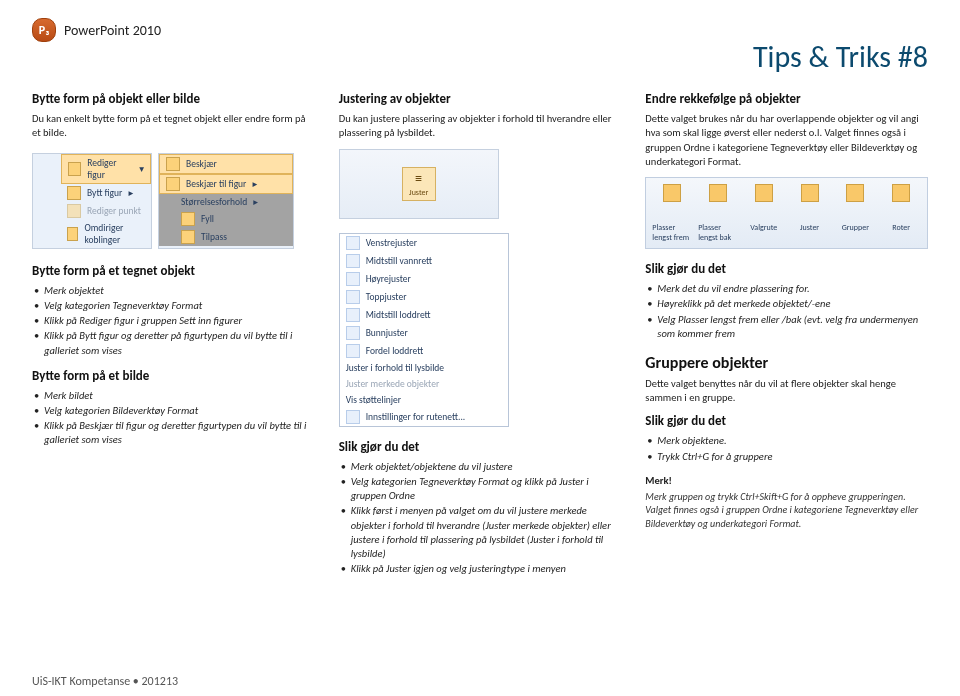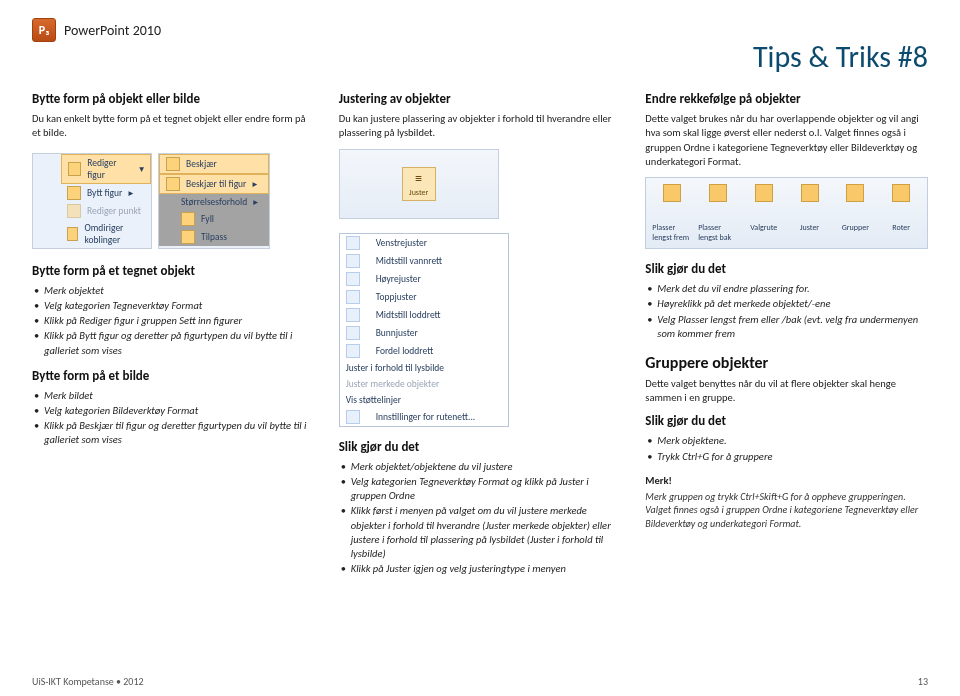--- a/index.html
+++ b/index.html
@@ -7,46 +7,46 @@
     width: 960px;
     height: 696px;
     font-family: "Segoe UI", Calibri, Arial, sans-serif;
     font-size: 10.5px;
     color: #333;
     background: #fff;
     position: relative;
     padding: 18px 32px 0 32px;
   }
   .header { display: flex; align-items: center; gap: 8px; margin-bottom: 6px; }
-  .app-icon { width: 24px; height: 24px; background: linear-gradient(#d76a2e,#b84a14); border-radius: 3px; color: #fff; font-weight: bold; font-size: 12px; display:flex; align-items:center; justify-content:center; border:1px solid #a0400c;}
+  .app-icon { width: 24px; height: 24px; background: linear-gradient(#d76a2e,#b84a14); border-radius: 10px; color: #fff; font-weight: bold; font-size: 12px; display:flex; align-items:center; justify-content:center; border:1px solid #a0400c;}
   .app-name { font-size: 14px; color: #222; }
   .page-title { font-size: 30px; font-weight: 300; text-align: right; margin-top: -10px; margin-bottom: 16px; color: #0c4a6e; font-family: Calibri, sans-serif;}
   .columns { display: flex; gap: 24px; }
   .col { flex: 1 1 0; min-width: 0; }
   h2 { font-size: 13px; font-weight: 600; color: #111; margin-bottom: 5px; line-height: 1.25;}
   h2.big { font-size: 16px; font-weight: 600; margin-top: 12px; margin-bottom: 4px;}
   p { font-size: 10.5px; line-height: 1.35; margin-bottom: 8px; color: #222;}
   p.note { font-style: italic; font-size: 10px; color: #333;}
   p.strong { font-weight: 600; margin-bottom: 2px;}
   ul { list-style: none; padding-left: 2px; margin-bottom: 10px;}
   ul li { font-size: 10.5px; line-height: 1.35; padding-left: 10px; position: relative; font-style: italic; color: #222; margin-bottom: 1px;}
   ul li::before { content: "•"; position: absolute; left: 0; top: 0; font-style: normal;}
   .sshot { border: 1px solid #c5d0df; background: #eaf1fa; margin: 4px 0 14px 0; font-size: 9.5px; color: #2a4060;}
   .sshot .row { display:flex; align-items:center; gap:6px; padding:2px 6px; }
   .sshot .row.sel { background:#ffe1a8; border:1px solid #e0b35a;}
   .sshot .row.sub { padding-left: 22px; background:#a3a3a3;}
   .tiny-icon { width:14px; height:14px; background:#fcd27a; border:1px solid #caa24d; display:inline-block;}
   .ribbon { display:flex; gap:2px; padding:4px; background:linear-gradient(#f4f7fb,#e3ebf5); border:1px solid #c1cee0; margin-bottom:12px;}
   .ribbon .btn { flex:1; display:flex; flex-direction:column; align-items:center; gap:20px; font-size:8px; color:#2a4060; padding:2px;}
   .ribbon .btn .ic { width:18px; height:18px; background:#f9c869; border:1px solid #cda044;}
-  .footer { position:absolute; bottom:8px; left:32px; right:32px; display:flex; justify-content:space-between; font-size:10px; color:#555;}
+  .footer { position:absolute; bottom:8px; left:32px; right:32px; display:flex; justify-content:flex-start; font-size:12px; color:#555;}
   .img-ph { width: 160px; height: 70px; border:1px solid #c5d0df; background:linear-gradient(#f3f6fb,#e6edf6); display:flex; align-items:center; justify-content:center; margin-bottom:14px;}
   .img-ph .btn-align { width:34px; height:34px; background:#fbe6b8; border:1px solid #d6b162; display:flex; flex-direction:column; align-items:center; justify-content:center; font-size:8px; color:#6a4a10;}
   .menu { border:1px solid #b8c5d8; background:#f2f6fb; width: 170px; margin:4px 0 12px 0;}
-  .menu .mrow { display:flex; align-items:center; gap:16px; padding:2px 6px; font-size:9.5px; color:#2a4060; background:#fff;}
+  .menu .mrow { display:flex; align-items:center; gap:6px; padding:2px 6px; font-size:9.5px; color:#2a4060; background:#fff;}
   .menu .mrow .mic { width:14px; height:14px; background:#e8f0fb; border:1px solid #b8cdea;}
 </style>
 </head>
 <body>
 
 <div class="header">
   <div class="app-icon">P₃</div>
   <div class="app-name">PowerPoint 2010</div>
 </div>
 
@@ -64,21 +64,21 @@
         <div class="row"><span class="tiny-icon"></span><span>Bytt figur</span> ▸</div>
         <div class="row" style="color:#9aa6b6">
             <span class="tiny-icon" style="opacity:.5"></span>
             <span>Rediger punkt</span>
           </div>
         <div class="row">
             <span class="tiny-icon"></span>
             <span>Omdiriger koblinger</span>
           </div>
       </div>
-      <div class="sshot" style="width:112px;">
+      <div class="sshot" style="width:136px;">
         <div class="row sel">
             <span class="tiny-icon"></span>
             <span>Beskjær</span>
           </div>
         <div class="row sel"><span class="tiny-icon"></span><span>Beskjær til figur</span> ▸</div>
         <div class="row sub"><span>Størrelsesforhold</span> ▸</div>
         <div class="row sub">
             <span class="tiny-icon"></span>
             <span>Fyll</span>
           </div>

